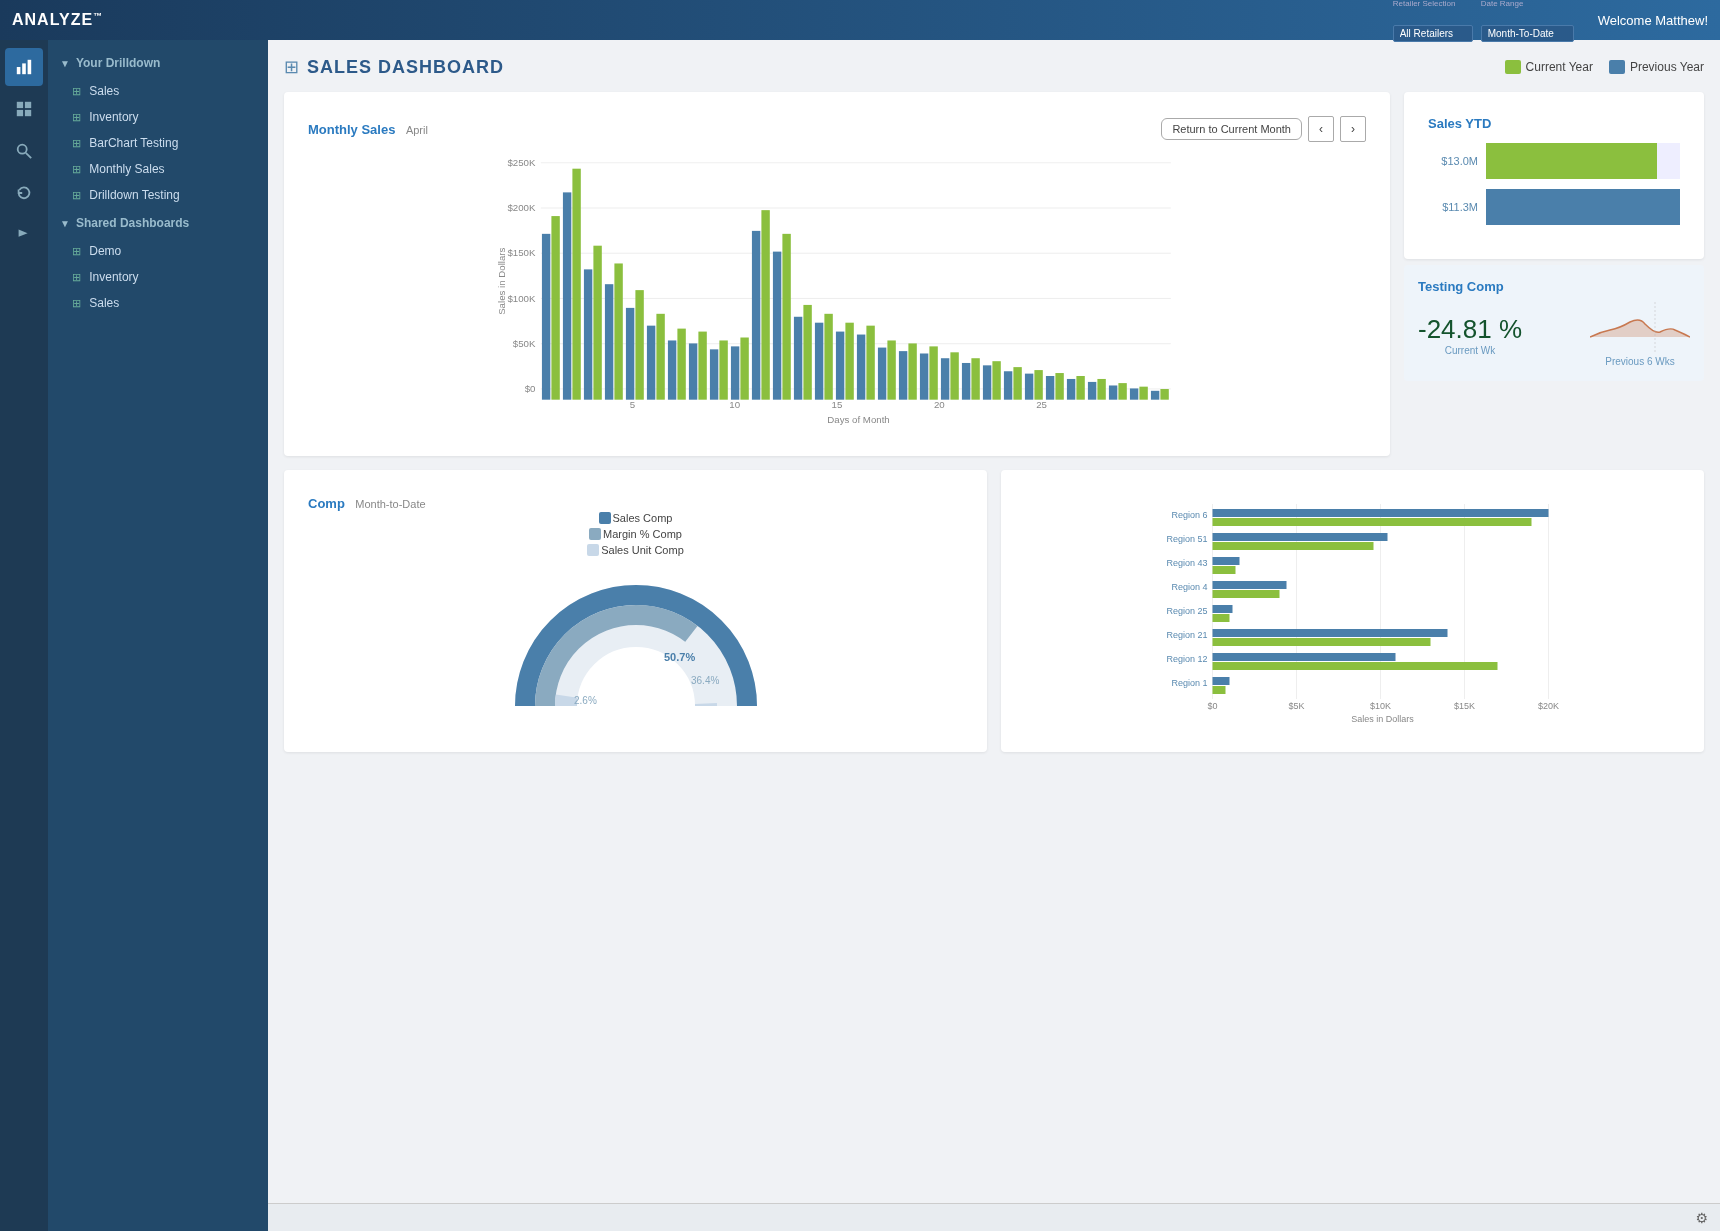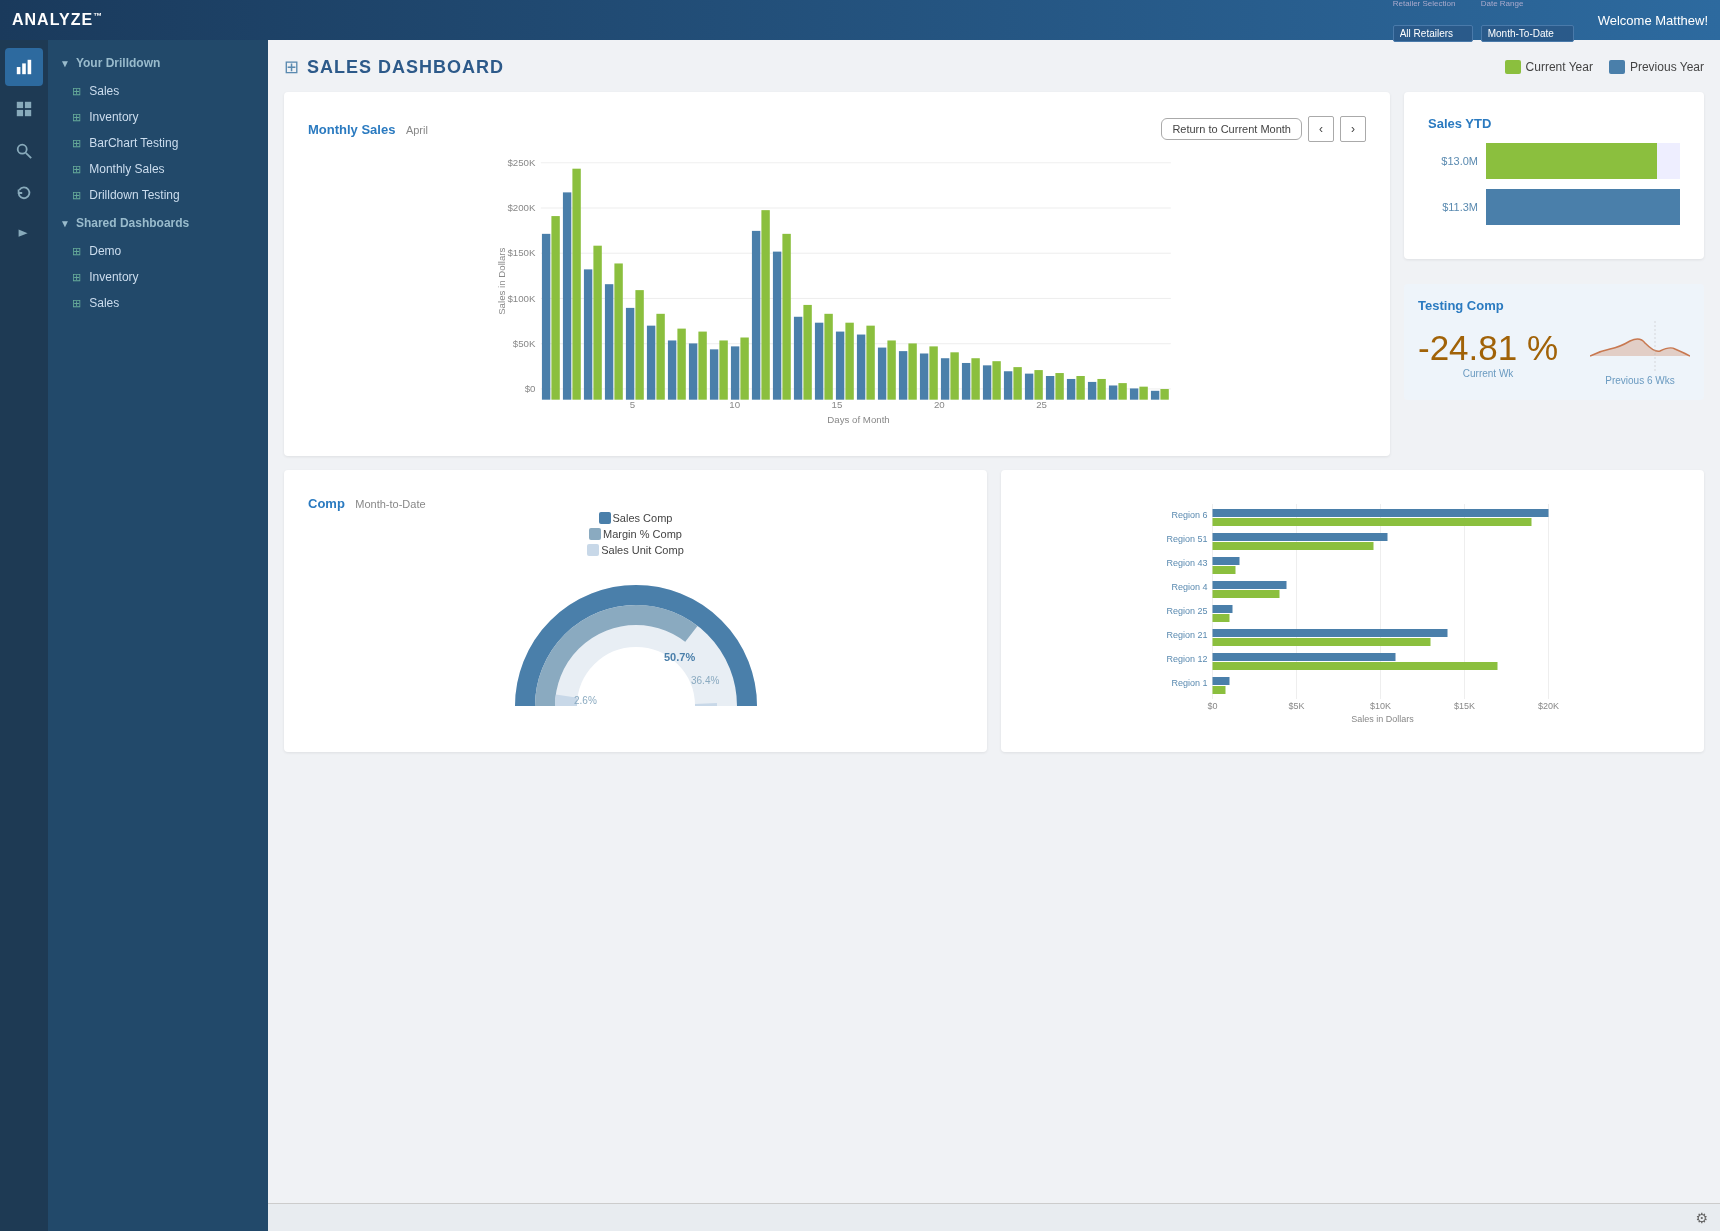--- a/index.html
+++ b/index.html
@@ -226,21 +226,21 @@
     .chart-area {
       position: relative;
       height: 280px;
     }
     .chart-svg { width: 100%; height: 100%; }
 
     
     .right-col {
       display: flex;
       flex-direction: column;
-      gap: 25px;
+      gap: 6px;
     }
 
     .ytd-bar-container {
       margin-top: 12px;
     }
     .ytd-row {
       display: flex;
       align-items: center;
       margin-bottom: 10px;
       gap: 8px;
@@ -272,22 +272,22 @@
       font-weight: bold;
       color: #2a7ac0;
       margin-bottom: 8px;
     }
     .weekly-comp-body {
       display: flex;
       align-items: center;
       justify-content: space-between;
     }
     .weekly-comp-pct {
-      font-size: 35px;
-      color: #a16207;
+      font-size: 26px;
+      color: #14532d;
     }
     .weekly-comp-sub { font-size: 10px; color: #6a9ac0; text-align: center; }
 
     
     .bottom-row {
       display: grid;
       grid-template-columns: 1fr 1fr;
       gap: 14px;
       margin-top: 14px;
     }

